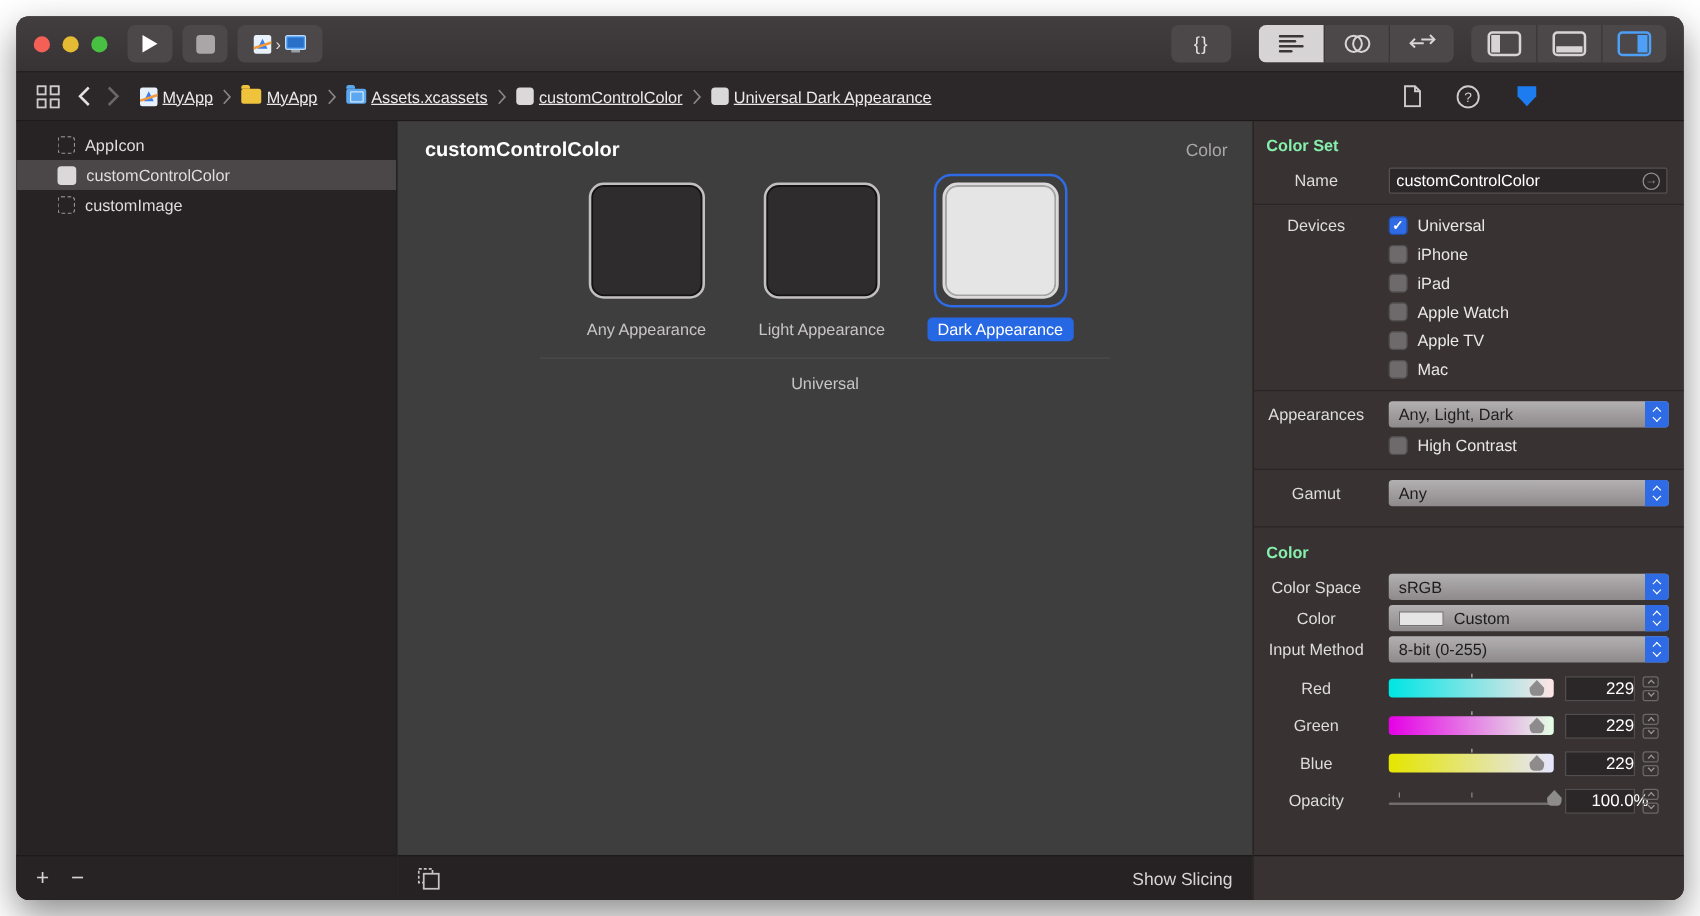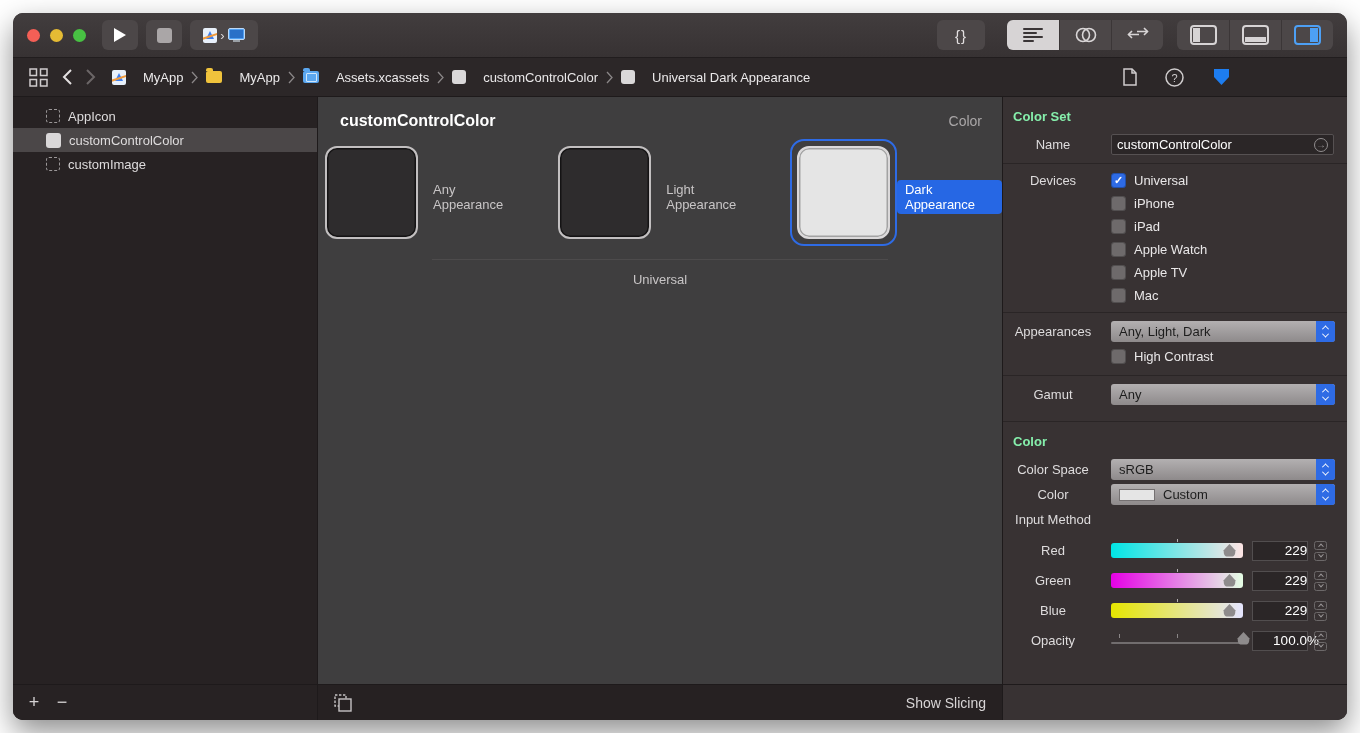--- a/index.html
+++ b/index.html
@@ -34,21 +34,21 @@
   .pane-icon .fill{ position:absolute; background:#d7d4d5; }
   .pane-icon.left .fill{ left:1px; top:1px; bottom:1px; width:7px; }
   .pane-icon.bottom .fill{ left:1px; right:1px; bottom:1px; height:5px; }
   .pane-icon.right{ border-color:#4da0f5; }
   .pane-icon.right .fill{ right:1px; top:1px; bottom:1px; width:8px; background:#4da0f5; }
 
   
   .jumpbar { flex:0 0 39px; background:#2c2728; border-bottom:1px solid #1e1a1b;
     display:flex; align-items:center; padding:0 16px; font-size:13px; color:#ebe9ea; }
   .jb-left{ display:flex; align-items:center; gap:14px; margin-right:16px; }
-  .crumb{ display:flex; align-items:center; gap:17px; }
+  .crumb{ display:flex; align-items:center; gap:4px;text-decoration:underline; }
   .crumb-sep{ margin:0 8px; }
   .jb-right{ margin-left:auto; display:flex; align-items:center; gap:28px; margin-right:100px; }
   .mini-folder{ width:16px; height:12px; border-radius:2px; position:relative; }
   .mini-folder::before{ content:""; position:absolute; left:0; top:-3px; width:7px; height:3px;
     border-radius:2px 2px 0 0; background:inherit; }
   .yellow-folder{ background:#f0c33c; }
   .blue-folder{ background:#5ba7f0; }
   .blue-folder::after{ content:""; position:absolute; left:3px; top:2px; width:9px; height:7px;
     border:1px solid #cfe6fb; border-radius:1px; }
   .colorset-chip{ width:14px; height:14px; border-radius:3px; background:#dad8d9; }
@@ -78,21 +78,21 @@
   .filter-field input { flex:1; background:transparent; border:none; outline:none;
     color:#cfcccd; font-size:13px; font-family:"Liberation Sans",sans-serif; }
   .filter-field input::placeholder { color:#8a8687; }
 
   
   .editor { flex:1; background:#3f3e3f; border-left:1px solid #1e1a1b; border-right:1px solid #1e1a1b; }
   .ed-head { display:flex; align-items:baseline; justify-content:space-between; padding:15px 20px 0 22px; }
   .ed-title { font-size:16px; font-weight:bold; color:#ffffff; }
   .ed-kind { font-size:14px; color:#aaa7a8; }
   .wells { display:flex; justify-content:center; gap:26px; margin-top:9px; }
-  .well-group { display:flex; flex-direction:row; align-items:center; }
+  .well-group { display:flex; flex-direction:column; align-items:center; }
   .well-wrap { padding:5px; border:2px solid transparent; border-radius:14px; }
   .well-wrap.selected { border-color:#2e6be5; }
   .well { width:93px; height:93px; border-radius:12px; border:2.5px solid #c2bfc0;
     box-shadow: inset 0 0 0 1.5px rgba(0,0,0,.55); }
   .well.light-fill { border-color:#dbd9da; box-shadow: inset 0 0 0 1.5px rgba(110,110,110,.55); }
   .well-label { margin-top:8px; font-size:13px; color:#c8c5c6; padding:2px 8px; border-radius:4px; }
   .well-label.selected { background:#2667e4; color:#ffffff; }
   .ed-divider { width:456px; height:1px; background:#4d4b4c; margin:13px auto 0; }
   .idiom { text-align:center; margin-top:12px; font-size:13px; color:#c8c5c6; }
   .ed-bottom { background:#262122; padding:0 16px; color:#d8d5d6; font-size:14px; }
@@ -513,20 +513,29 @@
               <span class="popup-cap">
                   <span class="chev up"></span>
                   <span class="chev down"></span>
                 </span>
             </div>
           </div>
         </div>
 
         <div class="irow">
           <div class="rlabel">Input Method</div>
+          <div class="rctrl">
+            <div class="popup">
+              <span>8-bit (0-255)</span>
+              <span class="popup-cap">
+                  <span class="chev up"></span>
+                  <span class="chev down"></span>
+                </span>
+            </div>
+          </div>
         </div>
 
         <div class="irow" style="margin-top:10px;">
           <div class="rlabel">Red</div>
           <div class="rctrl">
             <div class="slider-track" style="background: linear-gradient(to right, rgb(0, 229, 229), rgb(255, 229, 229));">
               <span class="tick"></span>
               <span class="thumb" style="left: calc(89.8% - 6.5px);">
                 <svg width="13" height="13" viewBox="0 0 13 13">
                     <path d="M6.5 0 L12.3 6.2 C12.5 10.6 11.2 12.6 8.6 12.6 L4.4 12.6 C1.8 12.6 0.5 10.6 0.7 6.2 Z" fill="#8e8b8c"></path>

